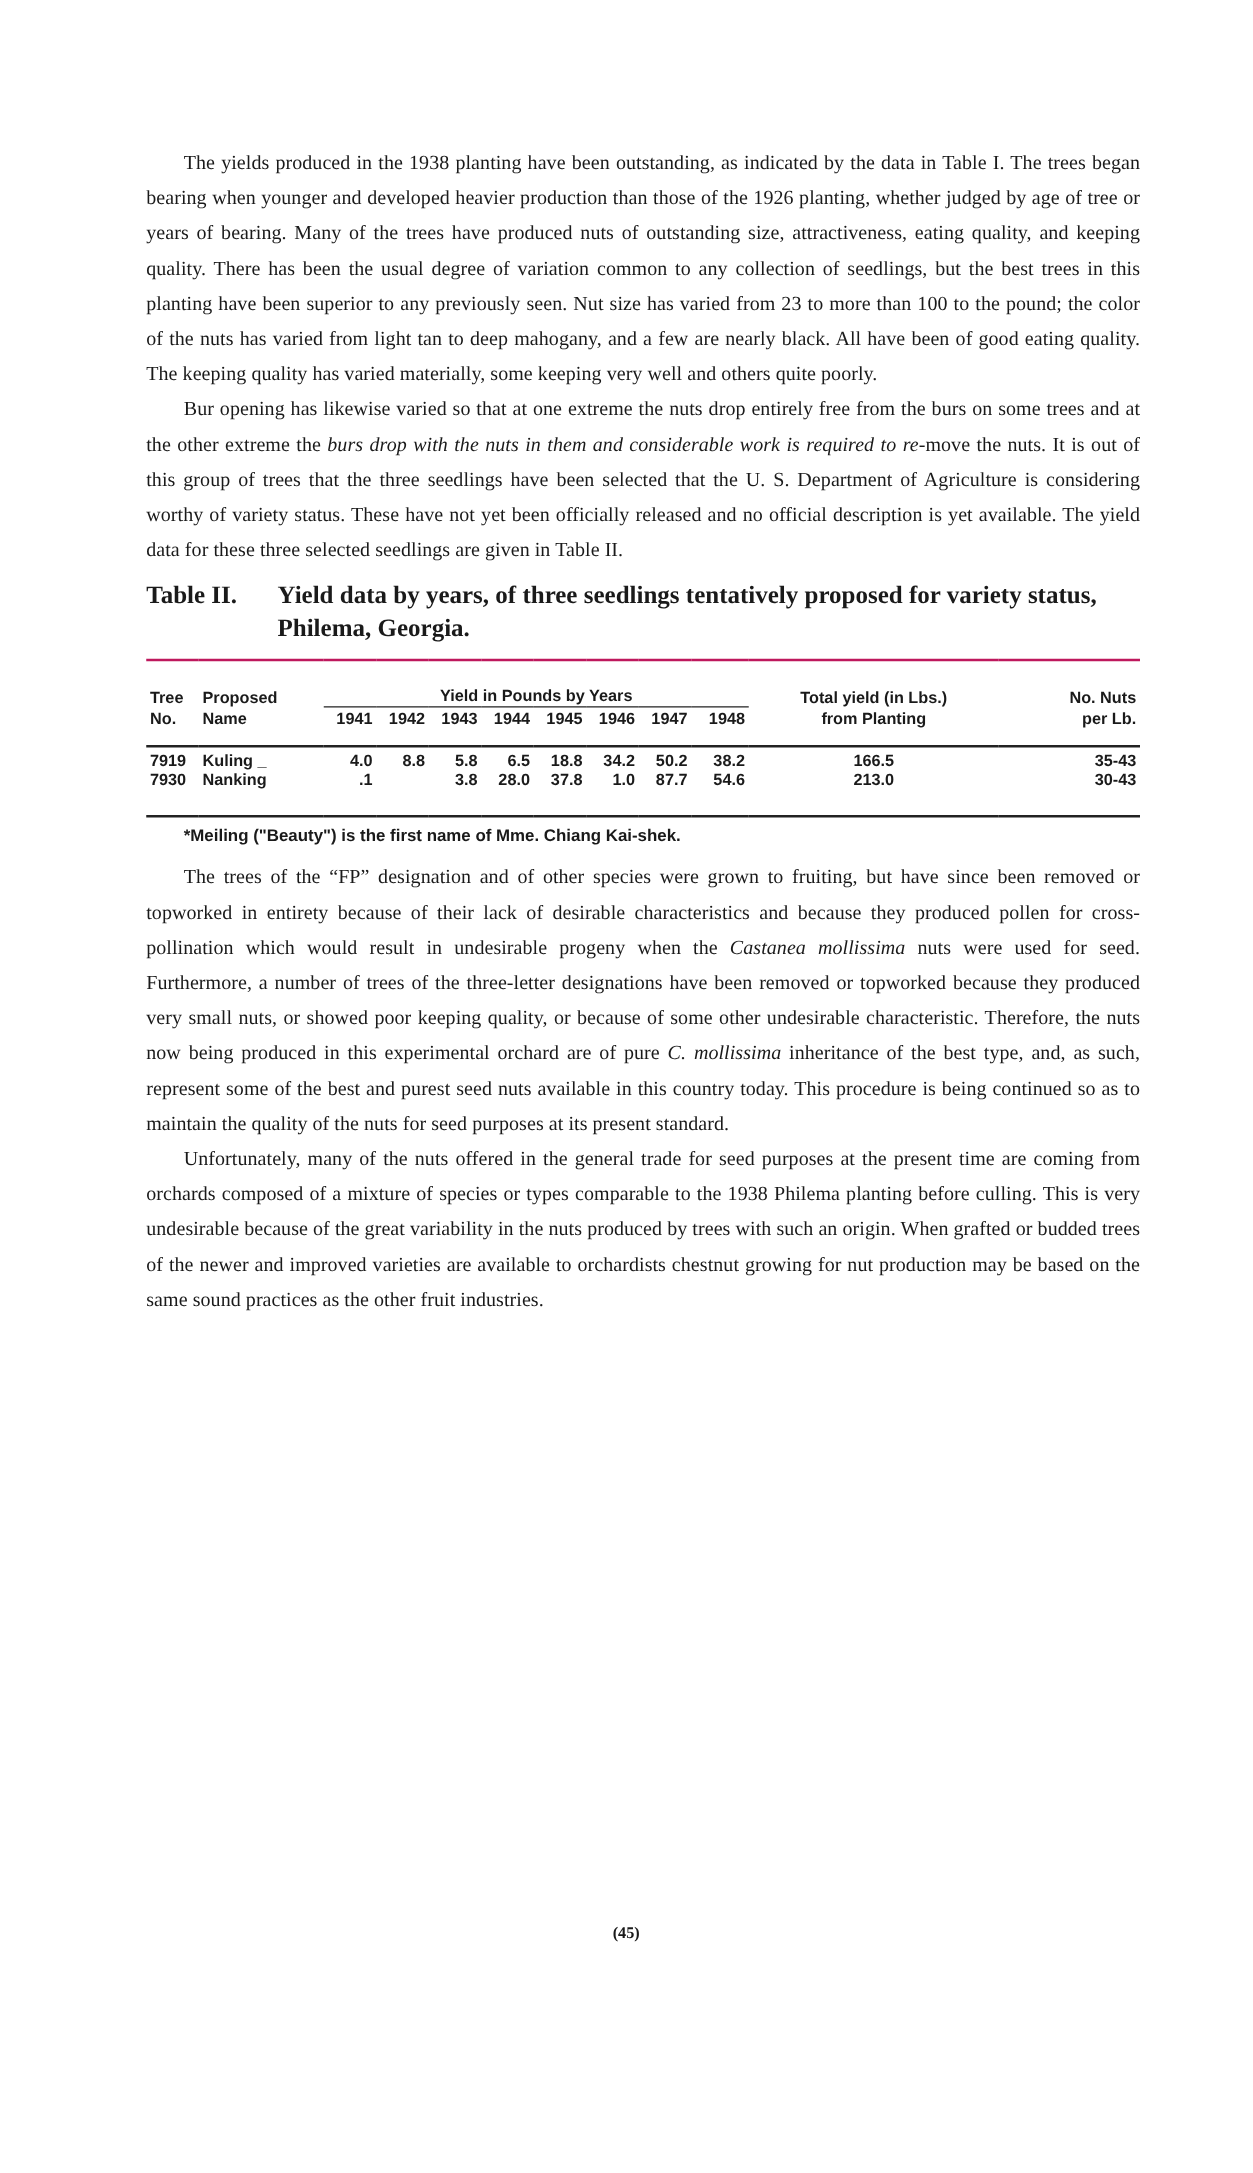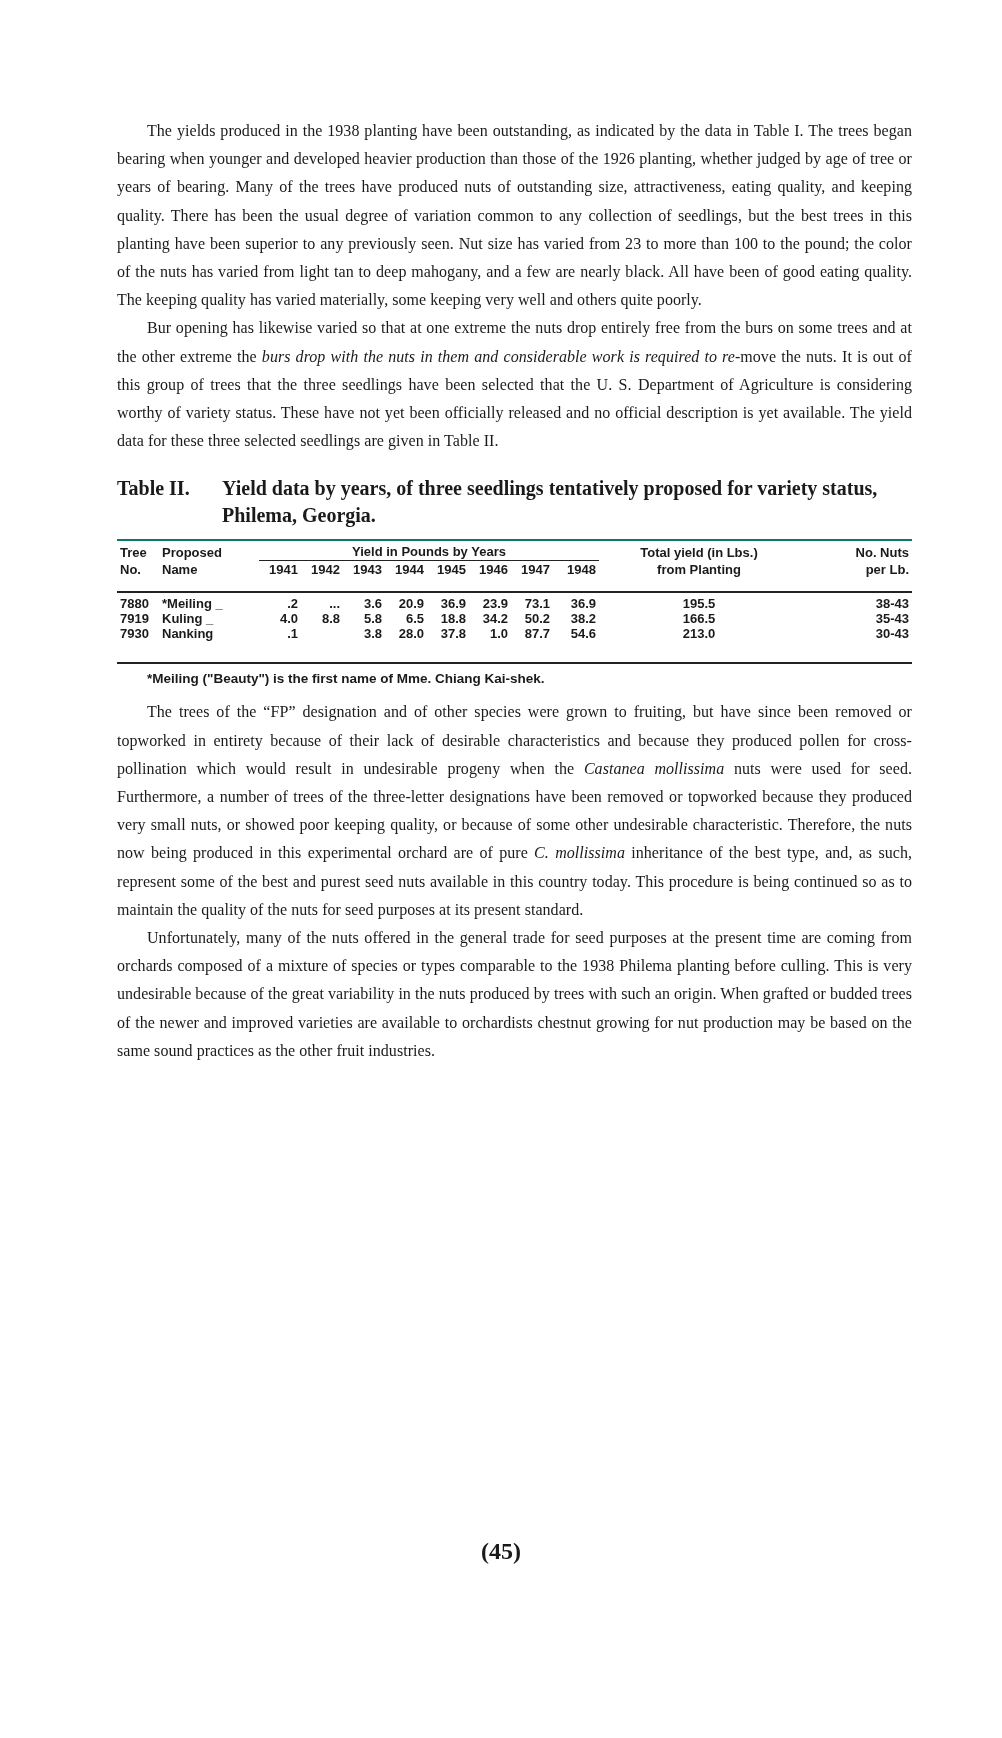--- a/index.html
+++ b/index.html
@@ -8,48 +8,48 @@
     font-family: "Liberation Serif", "DejaVu Serif", serif;
     color: #1a1a1a;
   }
   .page { position: absolute; left: 117px; top: 117px; width: 795px; }
   p.para {
     margin: 0; font-size: 16px; line-height: 28.2px; text-align: justify;
     text-indent: 30px; letter-spacing: 0.05px;
   }
   .it { font-style: italic; }
   .caption {
-    margin-top: 20px; font-size: 20px; line-height: 27px; font-weight: bold;
+    margin-top: 8px; font-size: 20px; line-height: 27px; font-weight: bold;
     display: flex;
   }
   .caption .lbl { width: 105px; flex: none; }
   .caption .txt { flex: 1; font-weight: bold; }
   table.yield {
     margin-top: 10px; width: 795px; border-collapse: collapse;
     font-family: "Liberation Sans", "DejaVu Sans", sans-serif;
     font-size: 13px; font-weight: bold; line-height: 15px;
   }
   table.yield th { font-weight: bold; padding: 1px 3px; white-space: nowrap; }
   table.yield td { padding: 0 3px; white-space: nowrap; }
-  table.yield thead tr.r1 th { border-top: 2px solid #0f766e; padding-top: 3px; }
+  table.yield thead tr.r1 th { border-top: 2px solid #be185d; padding-top: 20px; }
   table.yield thead tr.r2 th { border-bottom: 2px solid #222; padding-bottom: 14px; }
   table.yield th.span-years { border-bottom: 1px solid #222; text-align: center; }
   table.yield tbody tr:last-child td { border-bottom: 2px solid #222; padding-bottom: 21px; }
   table.yield tbody tr:first-child td { padding-top: 3px; }
   .l { text-align: left; }
   .c { text-align: center; }
   .r { text-align: right; margin-top: 25px; }
   .footnote {
     margin-top: 6px; padding-left: 30px; font-size: 13.5px; line-height: 18px;
     font-family: "Liberation Sans", "DejaVu Sans", sans-serif; font-weight: bold;
   }
   .after-table { margin-top: 10px; }
   .folio {
     position: absolute; top: 1538px; left: 0; width: 1002px; text-align: center;
-    font-size: 24px; font-weight: bold;
+    font-size: 13px; font-weight: bold;
   }
 </style>
 </head>
 <body>
 
 <div class="page">
 
   <p class="para">The yields produced in the 1938 planting have been outstanding, as indicated by the data in Table I. The trees began bearing when younger and developed heavier production than those of the 1926 planting, whether judged by age of tree or years of bearing. Many of the trees have produced nuts of outstanding size, attractiveness, eating quality, and keeping quality. There has been the usual degree of variation common to any collection of seedlings, but the best trees in this planting have been superior to any previously seen. Nut size has varied from 23 to more than 100 to the pound; the color of the nuts has varied from light tan to deep mahogany, and a few are nearly black. All have been of good eating quality. The keeping quality has varied materially, some keeping very well and others quite poorly.</p>
 
   <p class="para"><span>Bur opening has likewise varied so that at one extreme the nuts drop entirely free from the burs on some trees and at the other extreme the </span><span class="it">burs drop with the nuts in them and considerable work is required to re-</span><span>move the nuts. It is out of this group of trees that the three seedlings have been selected that the U. S. Department of Agriculture is considering worthy of variety status. These have not yet been officially released and no official description is yet available. The yield data for these three selected seedlings are given in Table II.</span></p>
@@ -92,34 +92,20 @@
         <th class="r">1945</th>
         <th class="r">1946</th>
         <th class="r">1947</th>
         <th class="r">1948</th>
         <th class="c">from Planting</th>
         <th class="r">per Lb.</th>
       </tr>
     </thead>
     <tbody>
       <tr>
-        <td class="l">7880</td>
-        <td class="l">*Meiling _</td>
-        <td class="r">.2</td>
-        <td class="r">...</td>
-        <td class="r">3.6</td>
-        <td class="r">20.9</td>
-        <td class="r">36.9</td>
-        <td class="r">23.9</td>
-        <td class="r">73.1</td>
-        <td class="r">36.9</td>
-        <td class="c">195.5</td>
-        <td class="r">38-43</td>
-      </tr>
-      <tr>
         <td class="l">7919</td>
         <td class="l">Kuling _</td>
         <td class="r">4.0</td>
         <td class="r">8.8</td>
         <td class="r">5.8</td>
         <td class="r">6.5</td>
         <td class="r">18.8</td>
         <td class="r">34.2</td>
         <td class="r">50.2</td>
         <td class="r">38.2</td>

